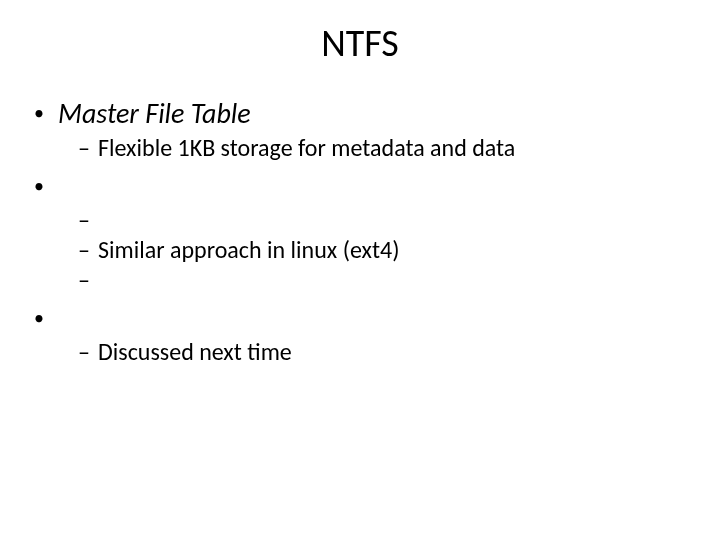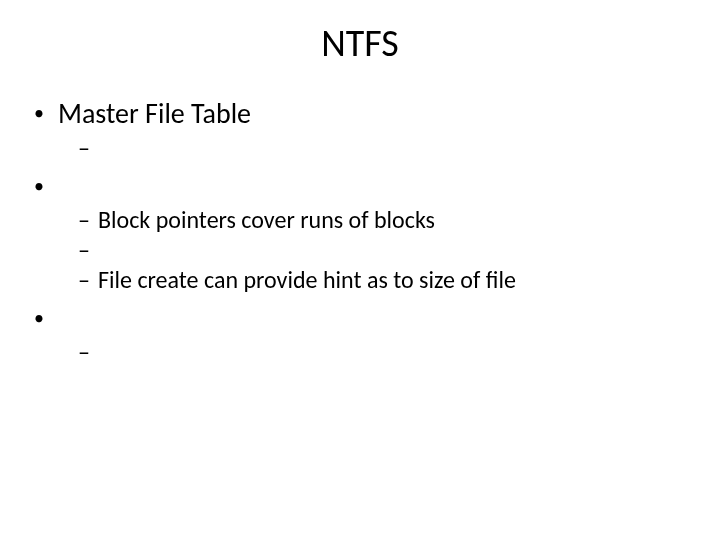--- a/index.html
+++ b/index.html
@@ -2,56 +2,57 @@
 <html><head>
 <meta charset="utf-8">
 <style>
   * { margin: 0; padding: 0; box-sizing: border-box; }
   html, body { width: 720px; height: 540px; background: #fff; font-family: Calibri, Arial, sans-serif; color: #000; }
   .slide { width: 720px; height: 540px; position: relative; padding: 0; }
   .title { text-align: center; font-size: 38px; font-weight: 400; padding-top: 20px; padding-bottom: 24px; }
   .content { padding-left: 34px; padding-right: 34px; }
   .lvl1 { font-size: 28px; margin-top: 6px; margin-bottom: 2px; display: flex; align-items: flex-start; }
   .lvl1 .bullet { display: inline-block; width: 24px; font-size: 20px; line-height: 34px; }
-  .lvl1 .text { display: inline-block; }
+  .lvl1 .text { display: inline-block; font-style: italic; }
   .lvl2 { font-size: 24px; margin-left: 44px; margin-top: 0; margin-bottom: 0; display: flex; align-items: flex-start; line-height: 1.25; }
   .lvl2 .dash { display: inline-block; width: 20px; }
   .lvl2 .text { display: inline-block; }
 </style>
 </head>
 <body>
 
 <div class="slide">
   <div class="title">NTFS</div>
   <div class="content">
 
     <div class="lvl1">
       <span class="bullet">•</span>
       <span class="text">Master File Table</span>
     </div>
     <div class="lvl2">
       <span class="dash">–</span>
-    </div>
-
-    <div class="lvl1">
-      <span class="bullet">•</span>
-    </div>
-    <div class="lvl2">
-      <span class="dash">–</span>
-      <span class="text">Block pointers cover runs of blocks</span>
-    </div>
-    <div class="lvl2">
-      <span class="dash">–</span>
-    </div>
-    <div class="lvl2">
-      <span class="dash">–</span>
-      <span class="text">File create can provide hint as to size of file</span>
+      <span class="text">Flexible 1KB storage for metadata and data</span>
     </div>
 
     <div class="lvl1">
       <span class="bullet">•</span>
     </div>
     <div class="lvl2">
       <span class="dash">–</span>
     </div>
+    <div class="lvl2">
+      <span class="dash">–</span>
+      <span class="text">Similar approach in linux (ext4)</span>
+    </div>
+    <div class="lvl2">
+      <span class="dash">–</span>
+    </div>
+
+    <div class="lvl1">
+      <span class="bullet">•</span>
+    </div>
+    <div class="lvl2">
+      <span class="dash">–</span>
+      <span class="text">Discussed next time</span>
+    </div>
 
   </div>
 </div>
 
 </body></html>

